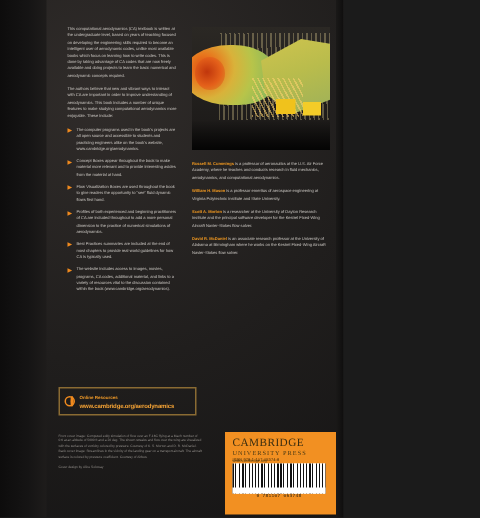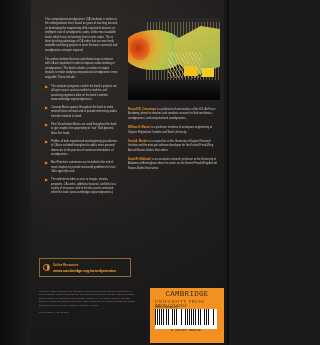--- a/index.html
+++ b/index.html
@@ -66,22 +66,22 @@
             font-weight:bold;letter-spacing:-0.1px;}
 
   .caption{position:absolute;left:39px;top:290px;width:96px;
            font-size:2.2px;line-height:1.58;color:#8e8a86;}
   .caption .dsg{margin-top:4px;color:#8e8a86;}
 
   
   .pub{position:absolute;left:150px;top:288px;width:74px;height:55px;
        background:#f29022;}
   .pub .cup{position:absolute;left:5px;top:3px;width:64px;}
-  .pub .cup .l1{font-family:Liberation Mono, monospace;font-size:7.5px;
-      letter-spacing:0.3px;color:#3a2d10;line-height:1;text-align:center;}
+  .pub .cup .l1{font-family:Liberation Serif, serif;font-size:7.5px;
+      letter-spacing:0.3px;color:#3a2d10;line-height:1;}
   .pub .cup .l2{font-family:"Liberation Serif",serif;font-size:4.2px;
       letter-spacing:0.7px;color:#4a3a14;line-height:1;margin-top:1.5px;}
   .pub .cup .l3{font-size:2.6px;color:#5a4518;margin-top:1.6px;}
   .pub .isbn{position:absolute;left:5px;top:17px;font-size:2.6px;color:#2c2209;
       letter-spacing:0.1px;}
   .pub .bars{position:absolute;left:5px;top:21px;width:62px;height:20px;
       background:#fff;
       background-image:repeating-linear-gradient(90deg,#111 0 1px,#fff 1px 2px,#111 2px 2.6px,#fff 2.6px 4.4px,#111 4.4px 5.2px,#fff 5.2px 6.4px);}
   .pub .bars:after{content:"";position:absolute;left:0;bottom:0;width:100%;
       height:4px;background:#fff;}

